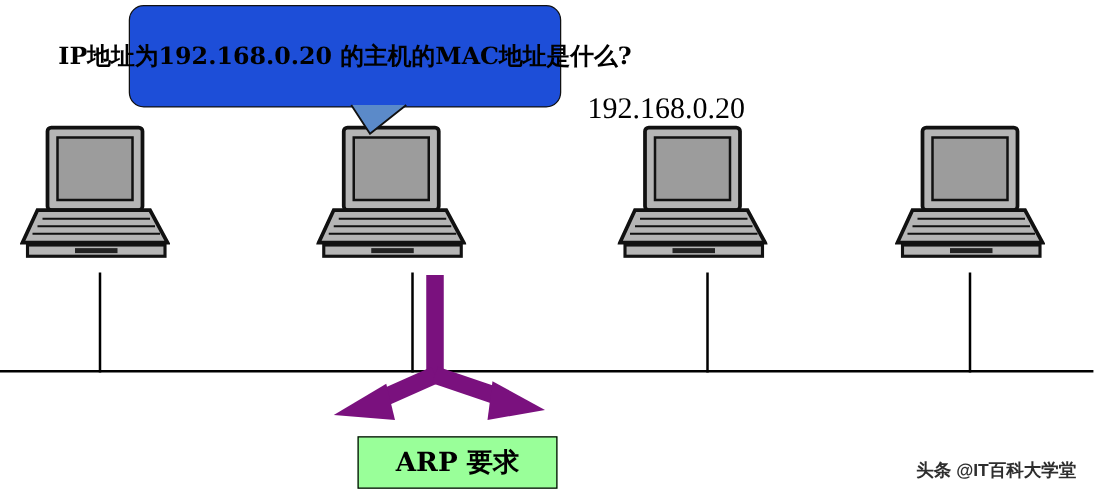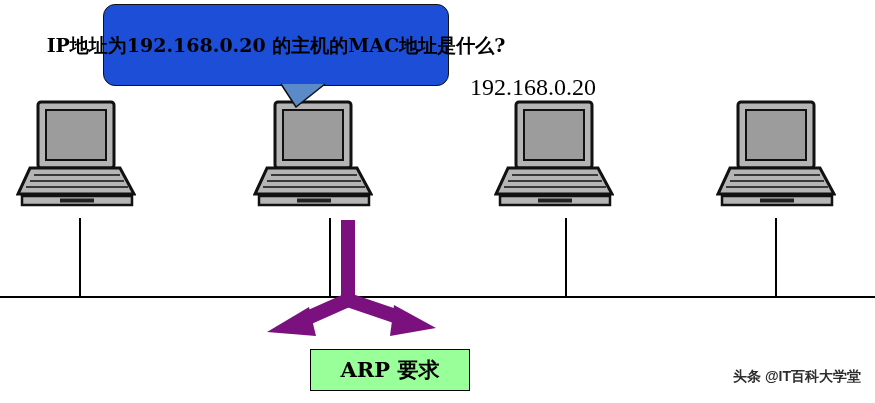--- a/index.html
+++ b/index.html
@@ -106,21 +106,20 @@
     position: absolute;
     left: 286px;
     top: 349px;
     width: 158px;
     height: 40px;
     background: #99ff99;
     border: 1.5px solid #000;
     display: flex;
     align-items: center;
     justify-content: center;
-    margin-left: 24px;
   }
   .arp-box .arp-text {
     font-family: "DejaVu Serif", "Liberation Serif", serif;
     font-size: 21px;
     font-weight: 600;
     color: #000;
     white-space: nowrap;
   }
 
   

